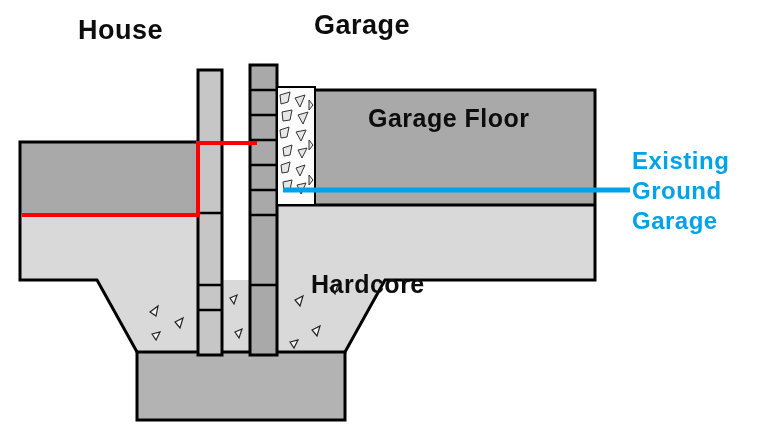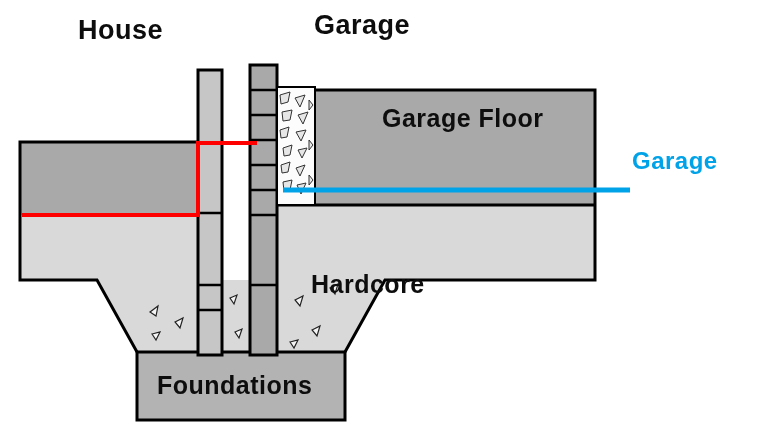--- a/index.html
+++ b/index.html
@@ -90,23 +90,24 @@
 
     <path d="M22,215 H198 V143 H257" fill="none" stroke="#ff0000" stroke-width="4"></path>
 
     <line x1="283" y1="190" x2="630" y2="190" stroke="#00a2e8" stroke-width="5"></line>
   </svg>
 
   <div class="label lbl-title" style="left:78px; top:15px;">House</div>
 
   <div class="label lbl-title" style="left:314px; top:10px;">Garage</div>
 
-  <div class="label lbl-mid" style="left:382px; top:104px;">Garage Floor</div>
+  <div class="label lbl-mid" style="left:368px; top:104px;">Garage Floor</div>
 
   <div class="label lbl-mid" style="left:311px; top:222px;margin-top:48px;">Hardcore</div>
 
-  <div class="label lbl-mid" style="left:157px; top:371px;">Foundations</div>
 
   <div class="egl">
+    <div>Existing</div>
+    <div>Ground</div>
     <div>Garage</div>
   </div>
 
 </div>
 
 </body></html>

